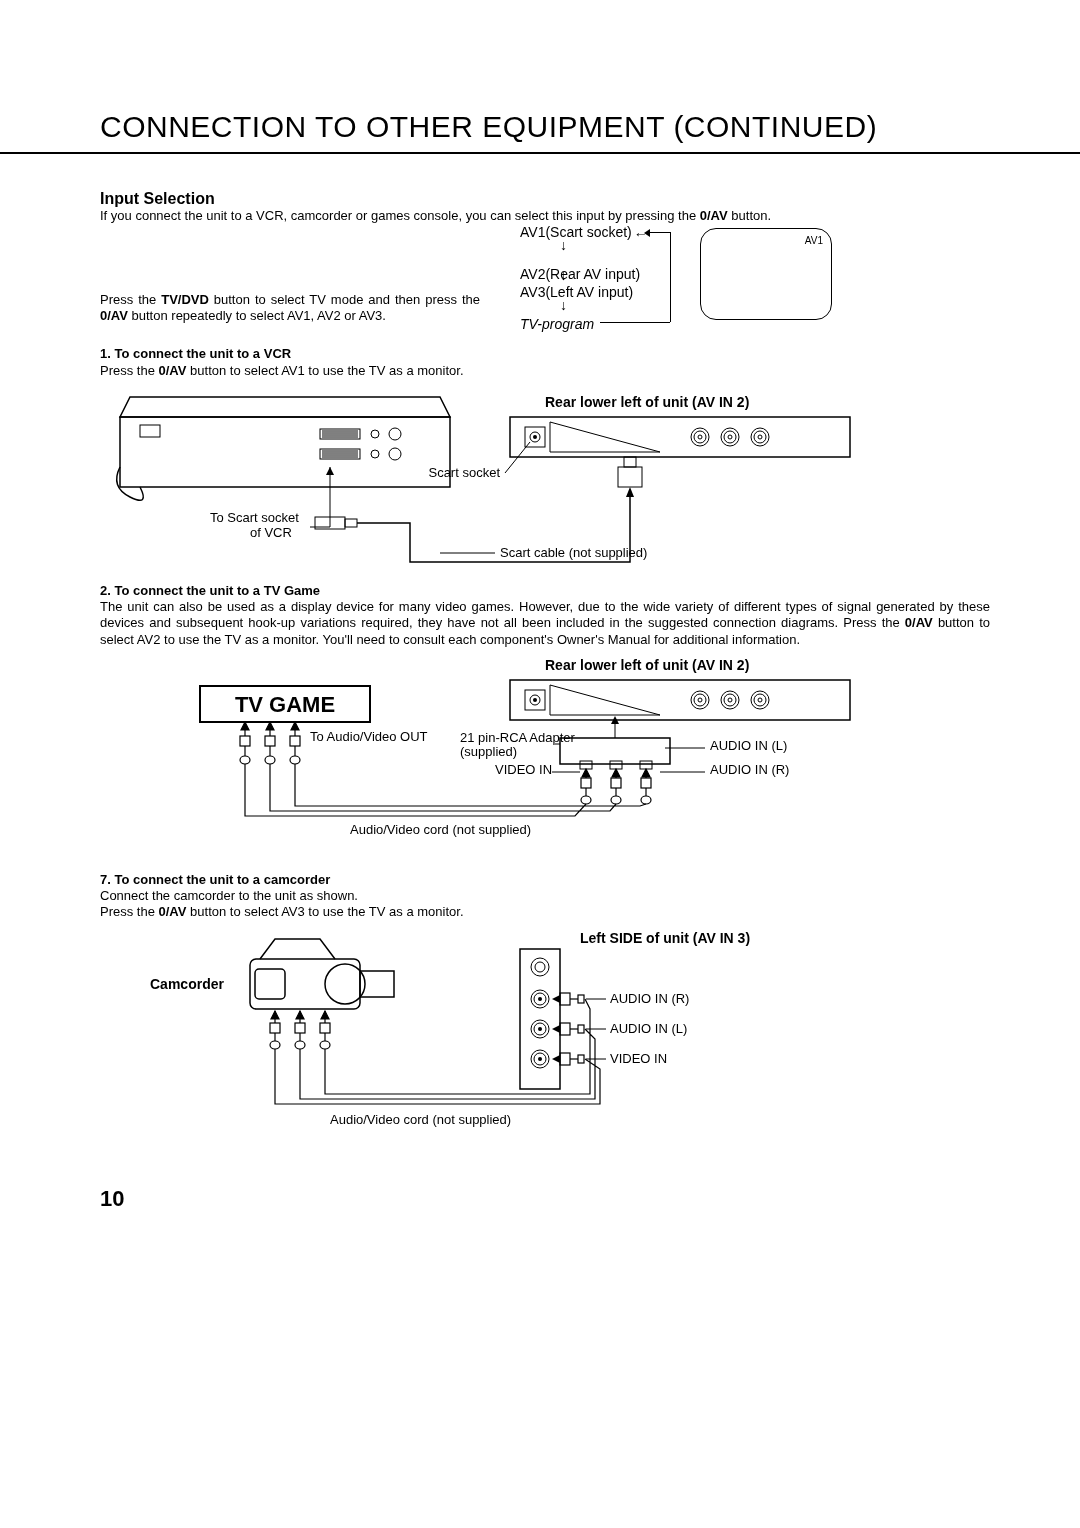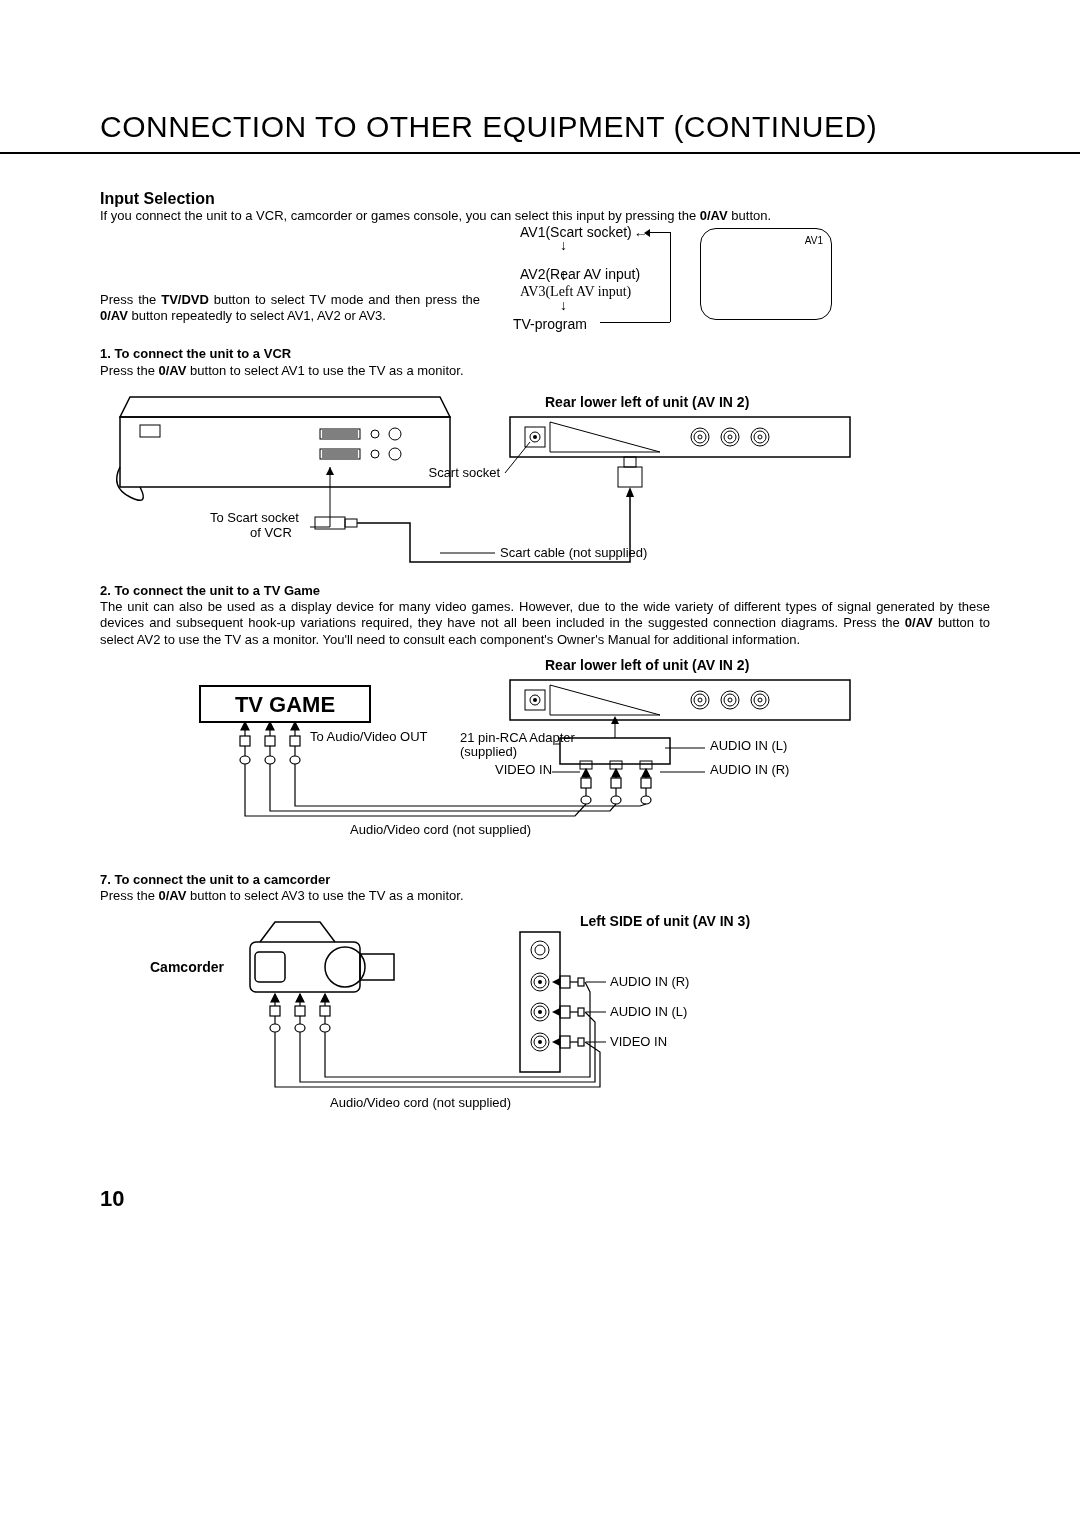--- a/index.html
+++ b/index.html
@@ -124,23 +124,23 @@
       <span>Press the </span><span class="bold">TV/DVD</span><span> button to select TV mode and then press the </span><span class="bold">0/AV</span><span> button repeatedly to select AV1, AV2 or AV3.</span>
     </div>
 
     <div class="cycle-box">
       <div class="cycle-label" style="left:20px; top:0;">
         <span>AV1(Scart socket)</span><span class="leftarrow"></span>
       </div>
       <div style="position:absolute; left:60px; top:14px;" class="arrow-down"></div>
       <div class="cycle-label" style="left:20px; top:42px;">AV2(Rear AV input)</div>
       <div style="position:absolute; left:60px; top:44px;" class="arrow-down"></div>
-      <div class="cycle-label" style="left:20px; top:60px;font-family:Liberation Serif, serif;">AV3(Left AV input)</div>
+      <div class="cycle-label" style="left:20px; top:60px;">AV3(Left AV input)</div>
       <div style="position:absolute; left:60px; top:74px;" class="arrow-down"></div>
-      <div class="cycle-label" style="left:13px; top:92px;">TV-program</div>
+      <div class="cycle-label" style="left:20px; top:92px;font-style:italic;">TV-program</div>
       <div class="cycle-line" style="left:100px; top:98px; width:70px;"></div>
       <div class="cycle-vline" style="left:170px; top:8px; height:90px;"></div>
       <div class="cycle-line arrow-left-head" style="left:150px; top:8px; width:20px;"></div>
 
       <div class="tv-screen" style="position:absolute; left:200px; top:4px;">
         <span class="lbl">AV1</span>
       </div>
     </div>
   </div>
 
@@ -290,20 +290,21 @@
           <ellipse cx="546" cy="144" rx="5" ry="4"></ellipse>
       </g>
 
       <path d="M 145 108 L 145 160 L 475 160 L 486 148 M 170 108 L 170 155 L 510 155 L 516 148 M 195 108 L 195 150 L 540 150 L 546 148" fill="none" stroke="#000" stroke-width="1.2"></path>
 
       <text x="250" y="178" font-size="13">Audio/Video cord (not supplied)</text>
     </svg>
   </div>
 
   <div class="body-text bold">7. To connect the unit to a camcorder</div>
+  <div class="body-text">Connect the camcorder to the unit as shown.</div>
   <div class="body-text">
     <span>Press the </span><span class="bold">0/AV</span><span> button to select AV3 to use the TV as a monitor.</span>
   </div>
 
   <div class="diagram-block">
     <svg width="700" height="200" viewBox="0 0 700 200">
 
       <text x="50" y="60" font-size="14" font-weight="700">Camcorder</text>
       <g stroke="#000" fill="none" stroke-width="1.5">
         <rect x="150" y="30" width="110" height="50" rx="6"></rect>

